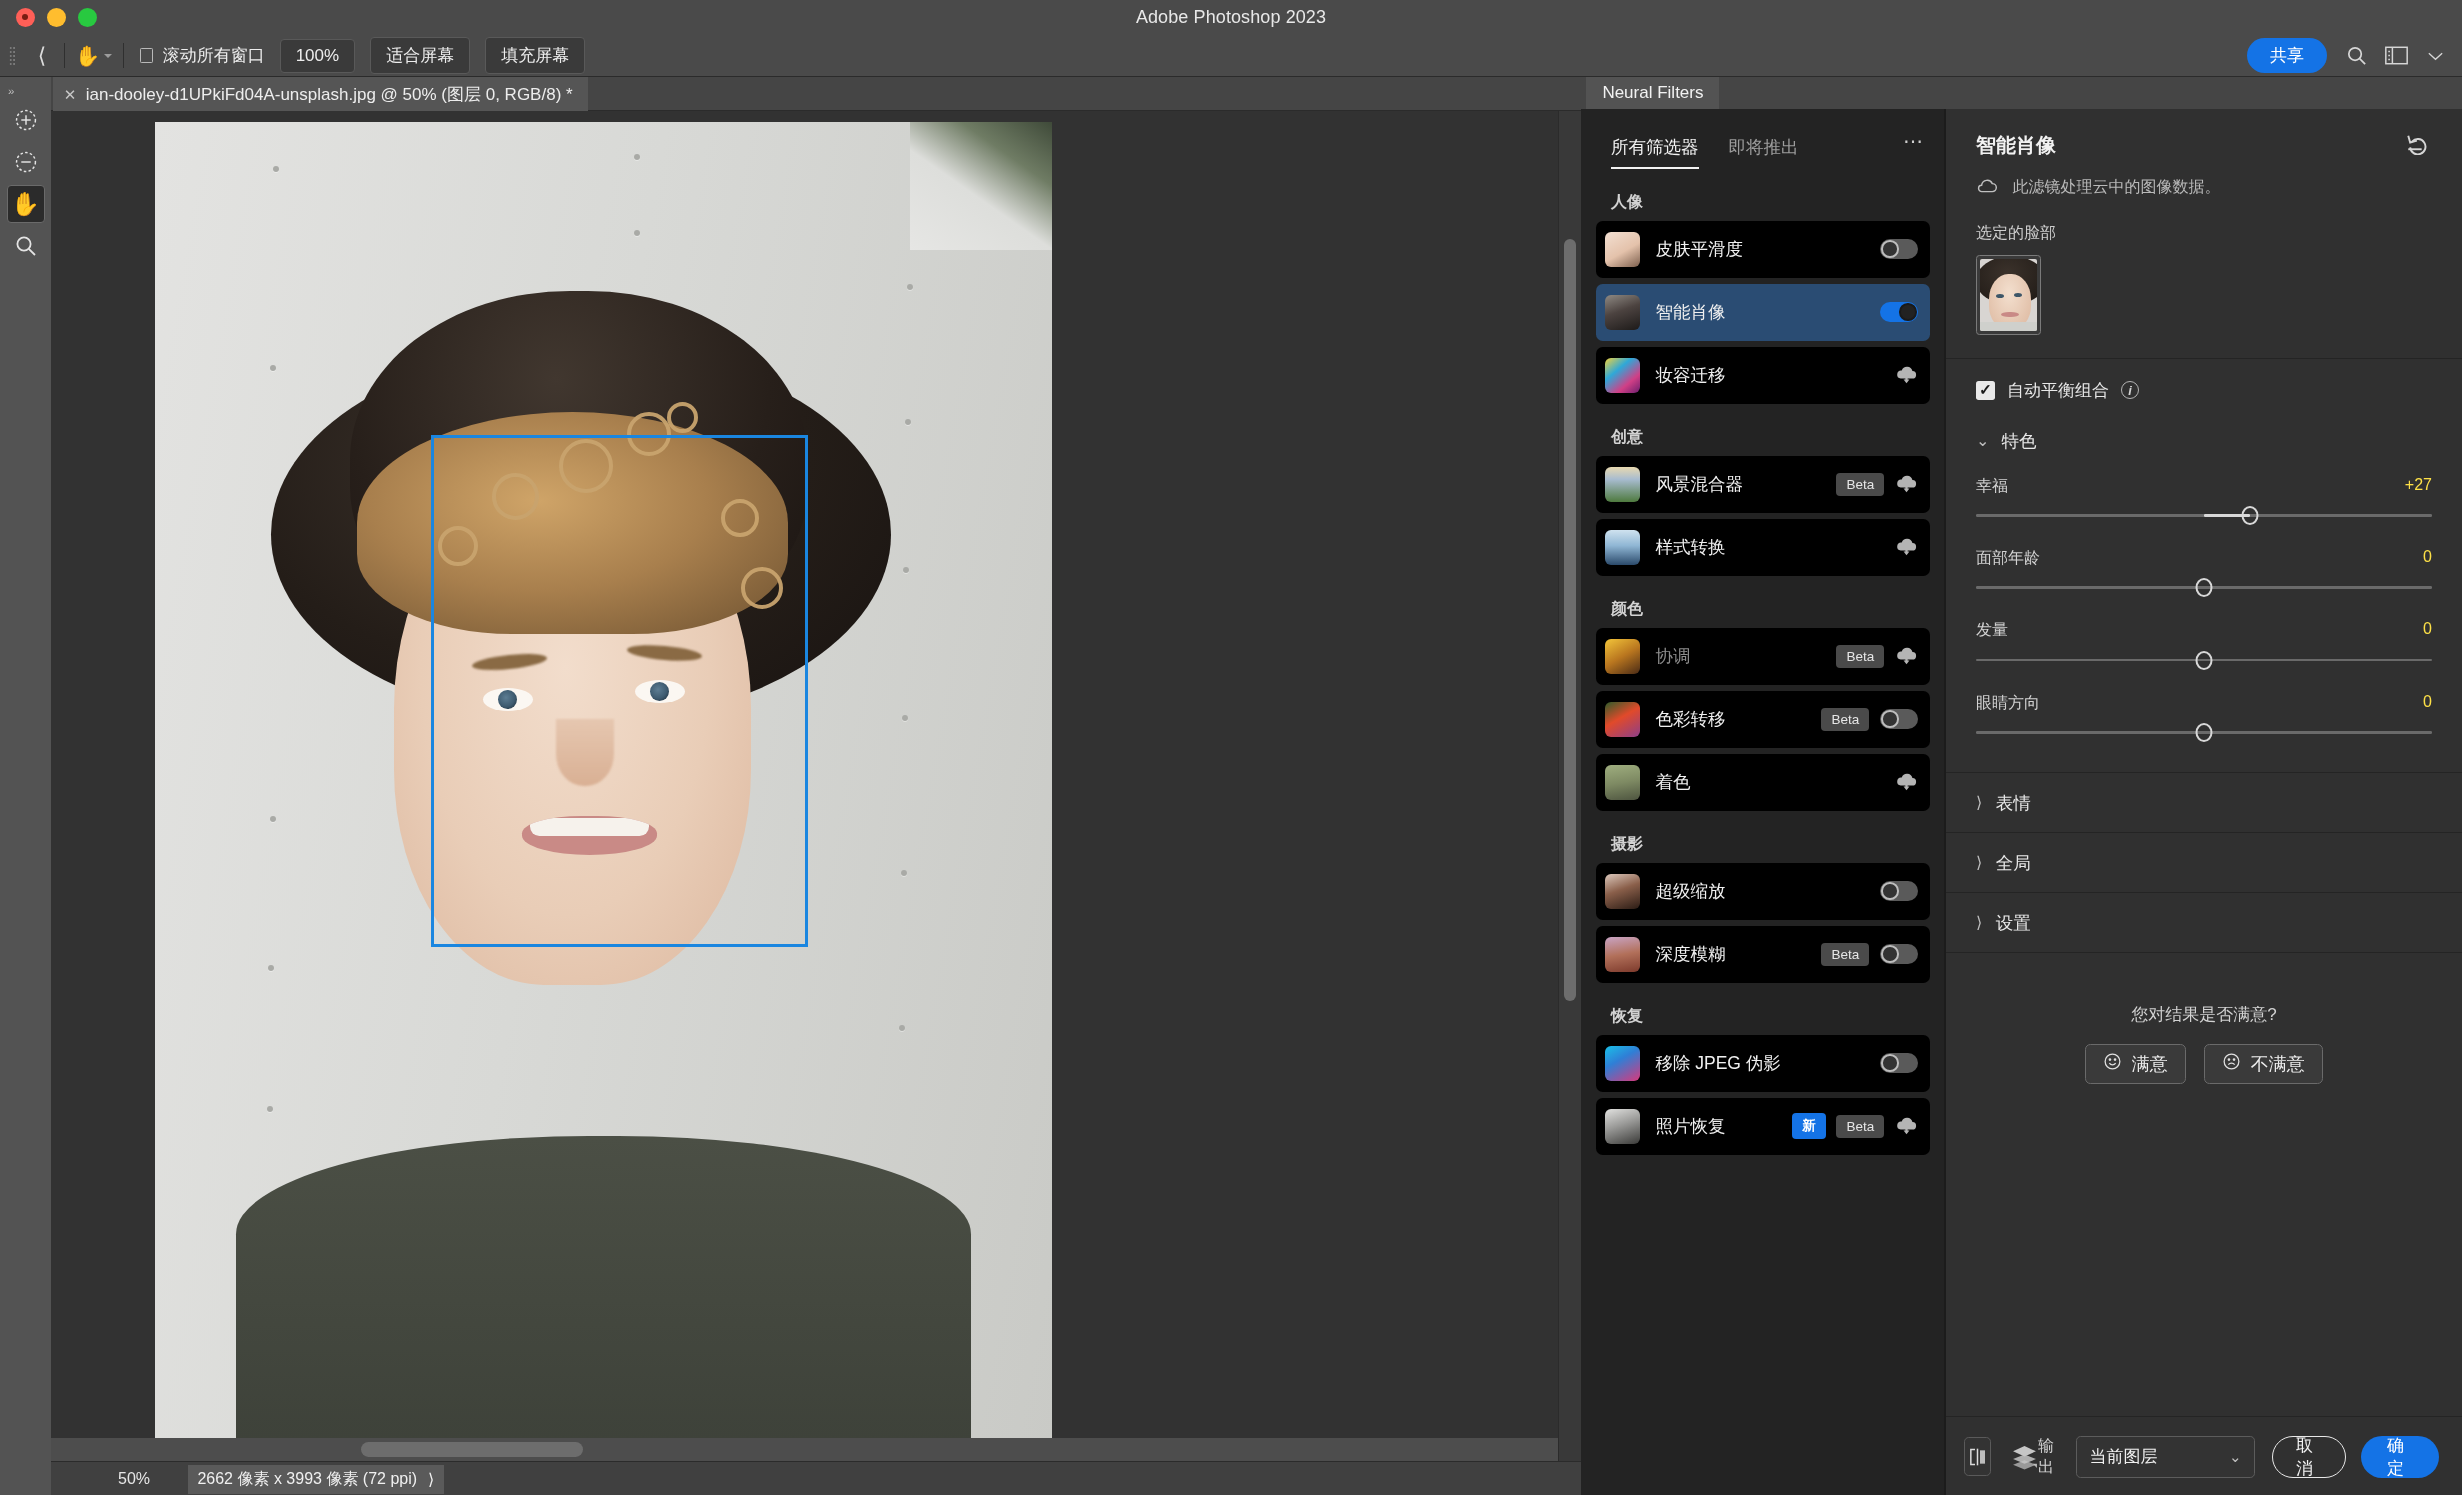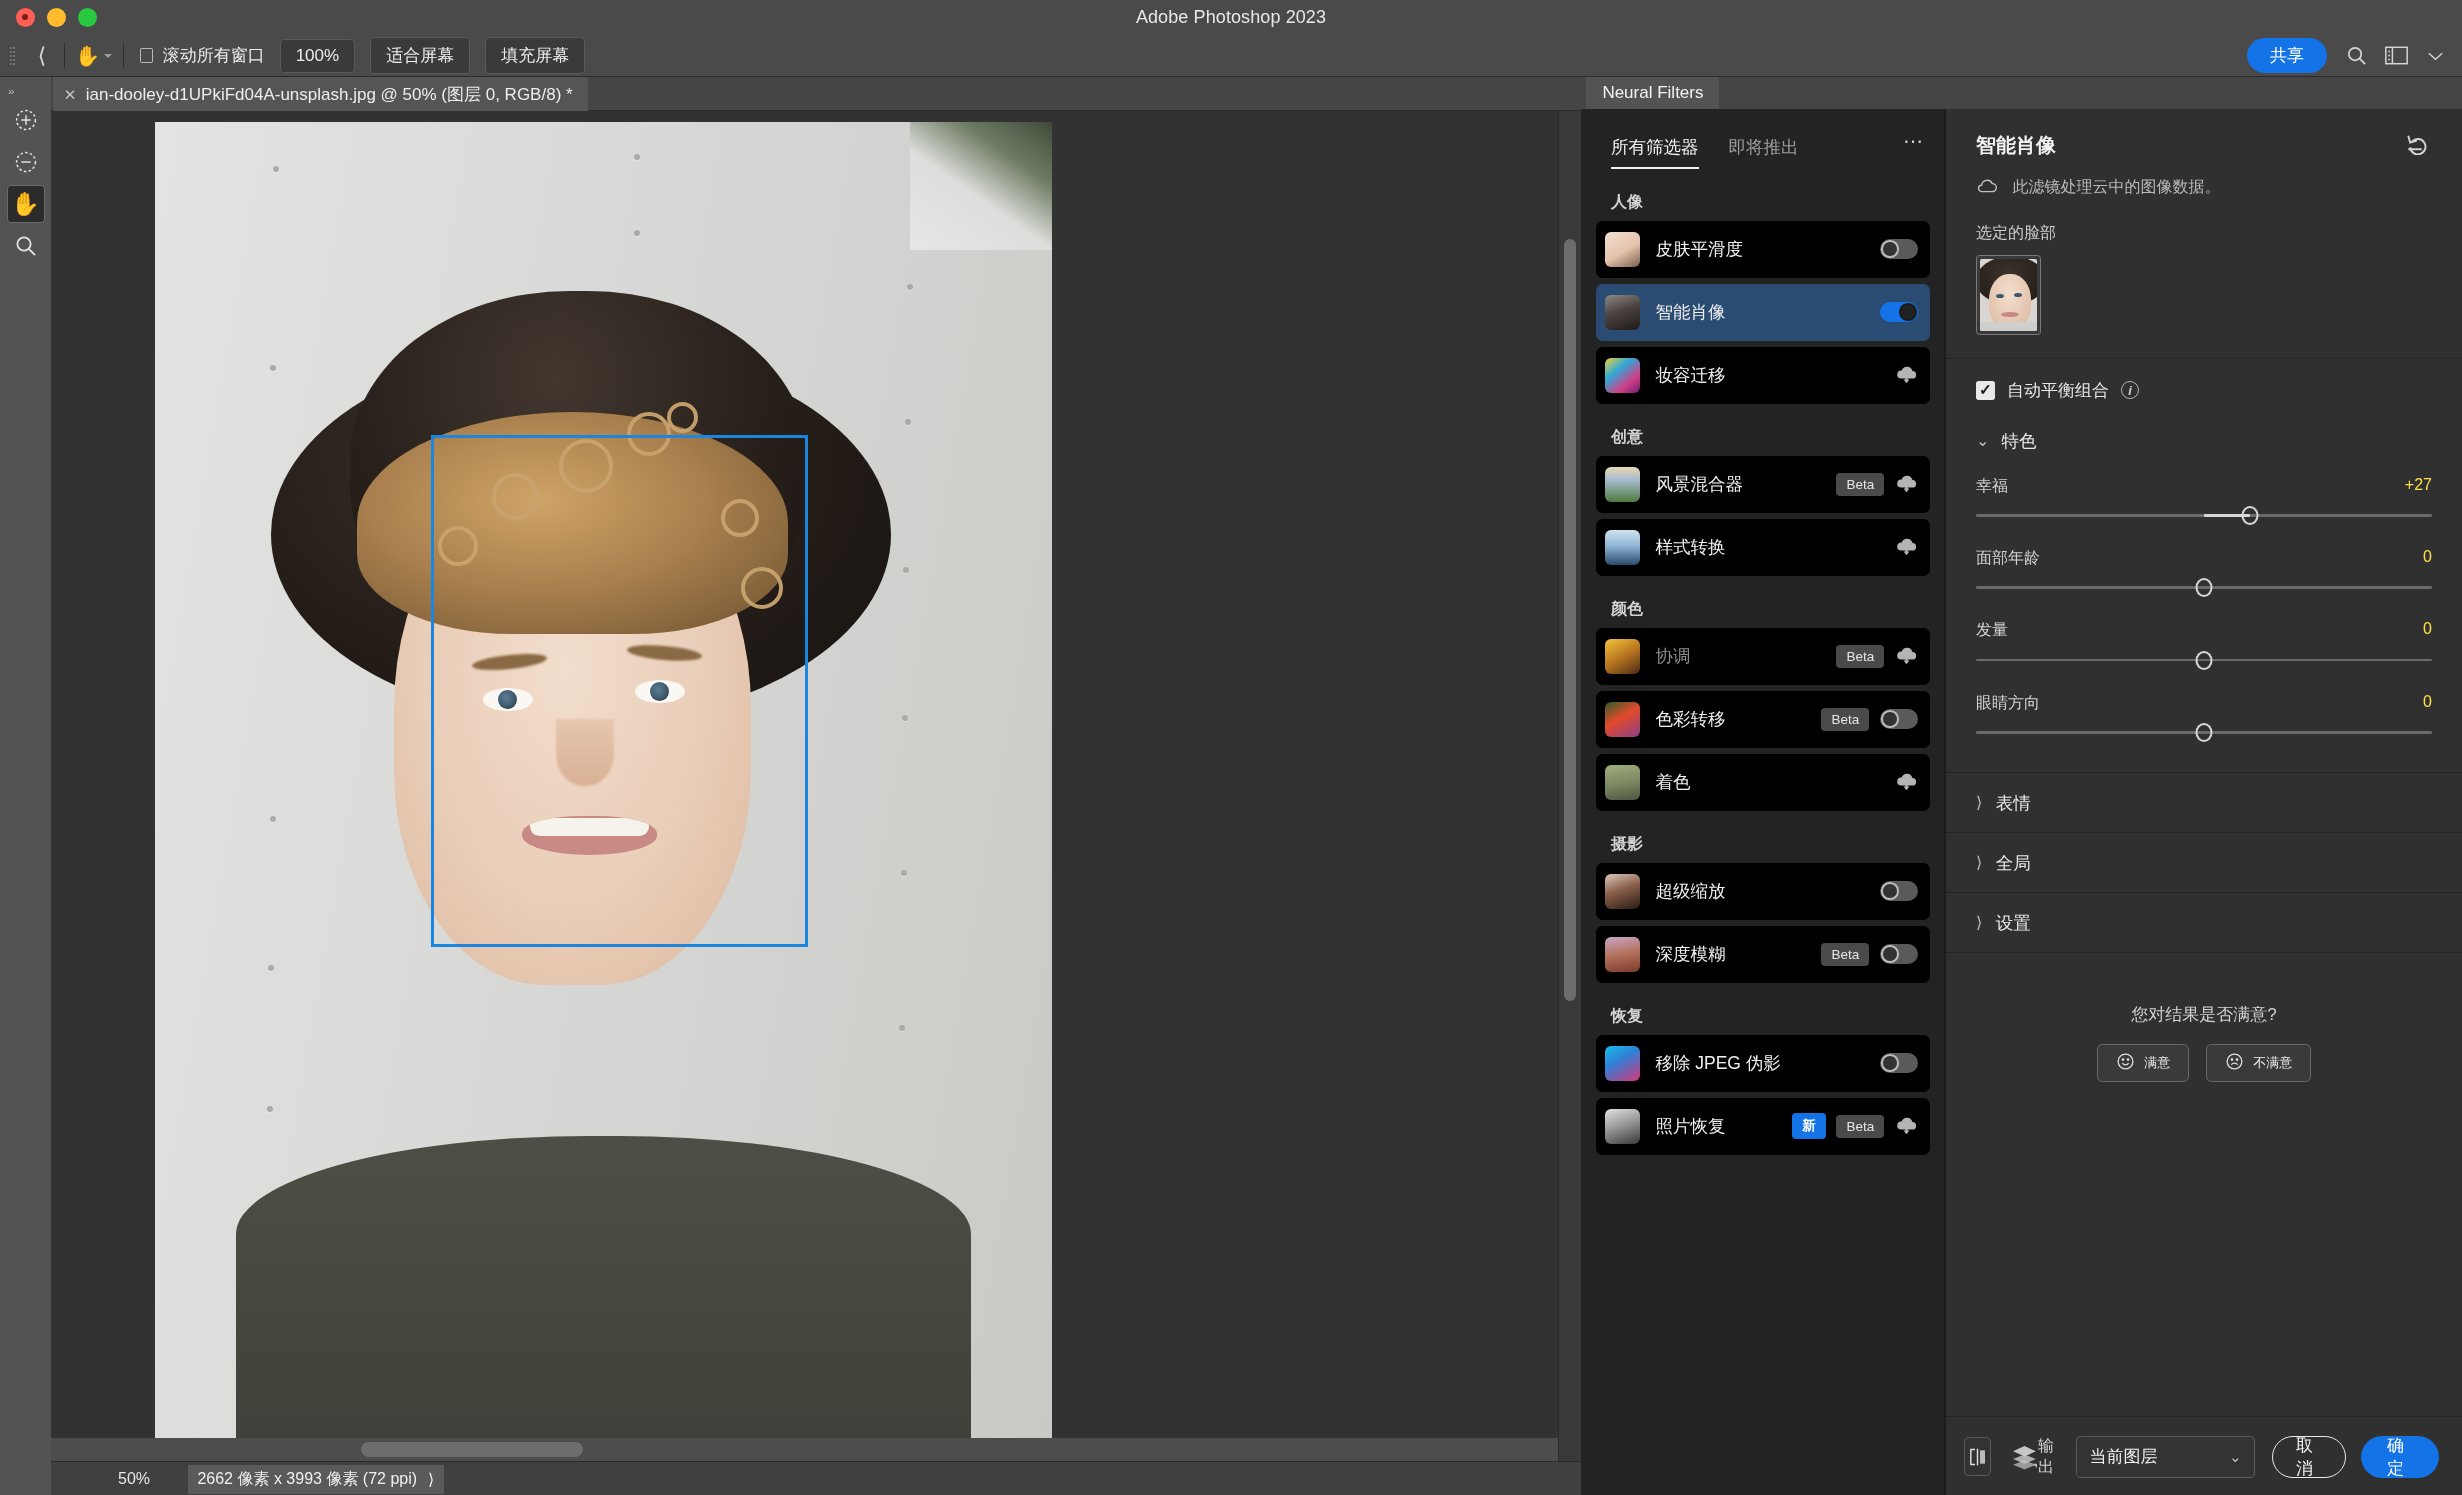--- a/index.html
+++ b/index.html
@@ -344,21 +344,21 @@
     margin: 0 -30px; padding: 17.5px 30px;
     display: flex; align-items: center; gap: 13.5px;
   }
   .collapse-row.last { border-bottom: 0.7px solid #242424; }
 
   .feedback { text-align: center; margin-top: 50px; }
   .fb-q { color: #d2d2d2; font-size: 17px; }
   .fb-btns { display: flex; gap: 17.5px; justify-content: center; margin-top: 17.5px; }
   .fb-btn {
     border: 0.7px solid #6a6a6a; border-radius: 5.4px; background: #3a3a3a;
-    color: #ededed; font-size: 13px; padding: 7.4px 17.5px;
+    color: #ededed; font-size: 18px; padding: 7.4px 17.5px;
     display: flex; align-items: center; gap: 9.4px;
   }
 
   .det-footer {
     position: absolute; left: 0; right: 0; bottom: 0; height: 80px;
     border-top: 0.7px solid #242424;
     display: flex; align-items: center; padding: 0 23px 0 0;
   }
   .ft-icon-btn {
     width: 35px; height: 39px; border: 0.7px solid #5a5a5a; border-radius: 4.7px;

